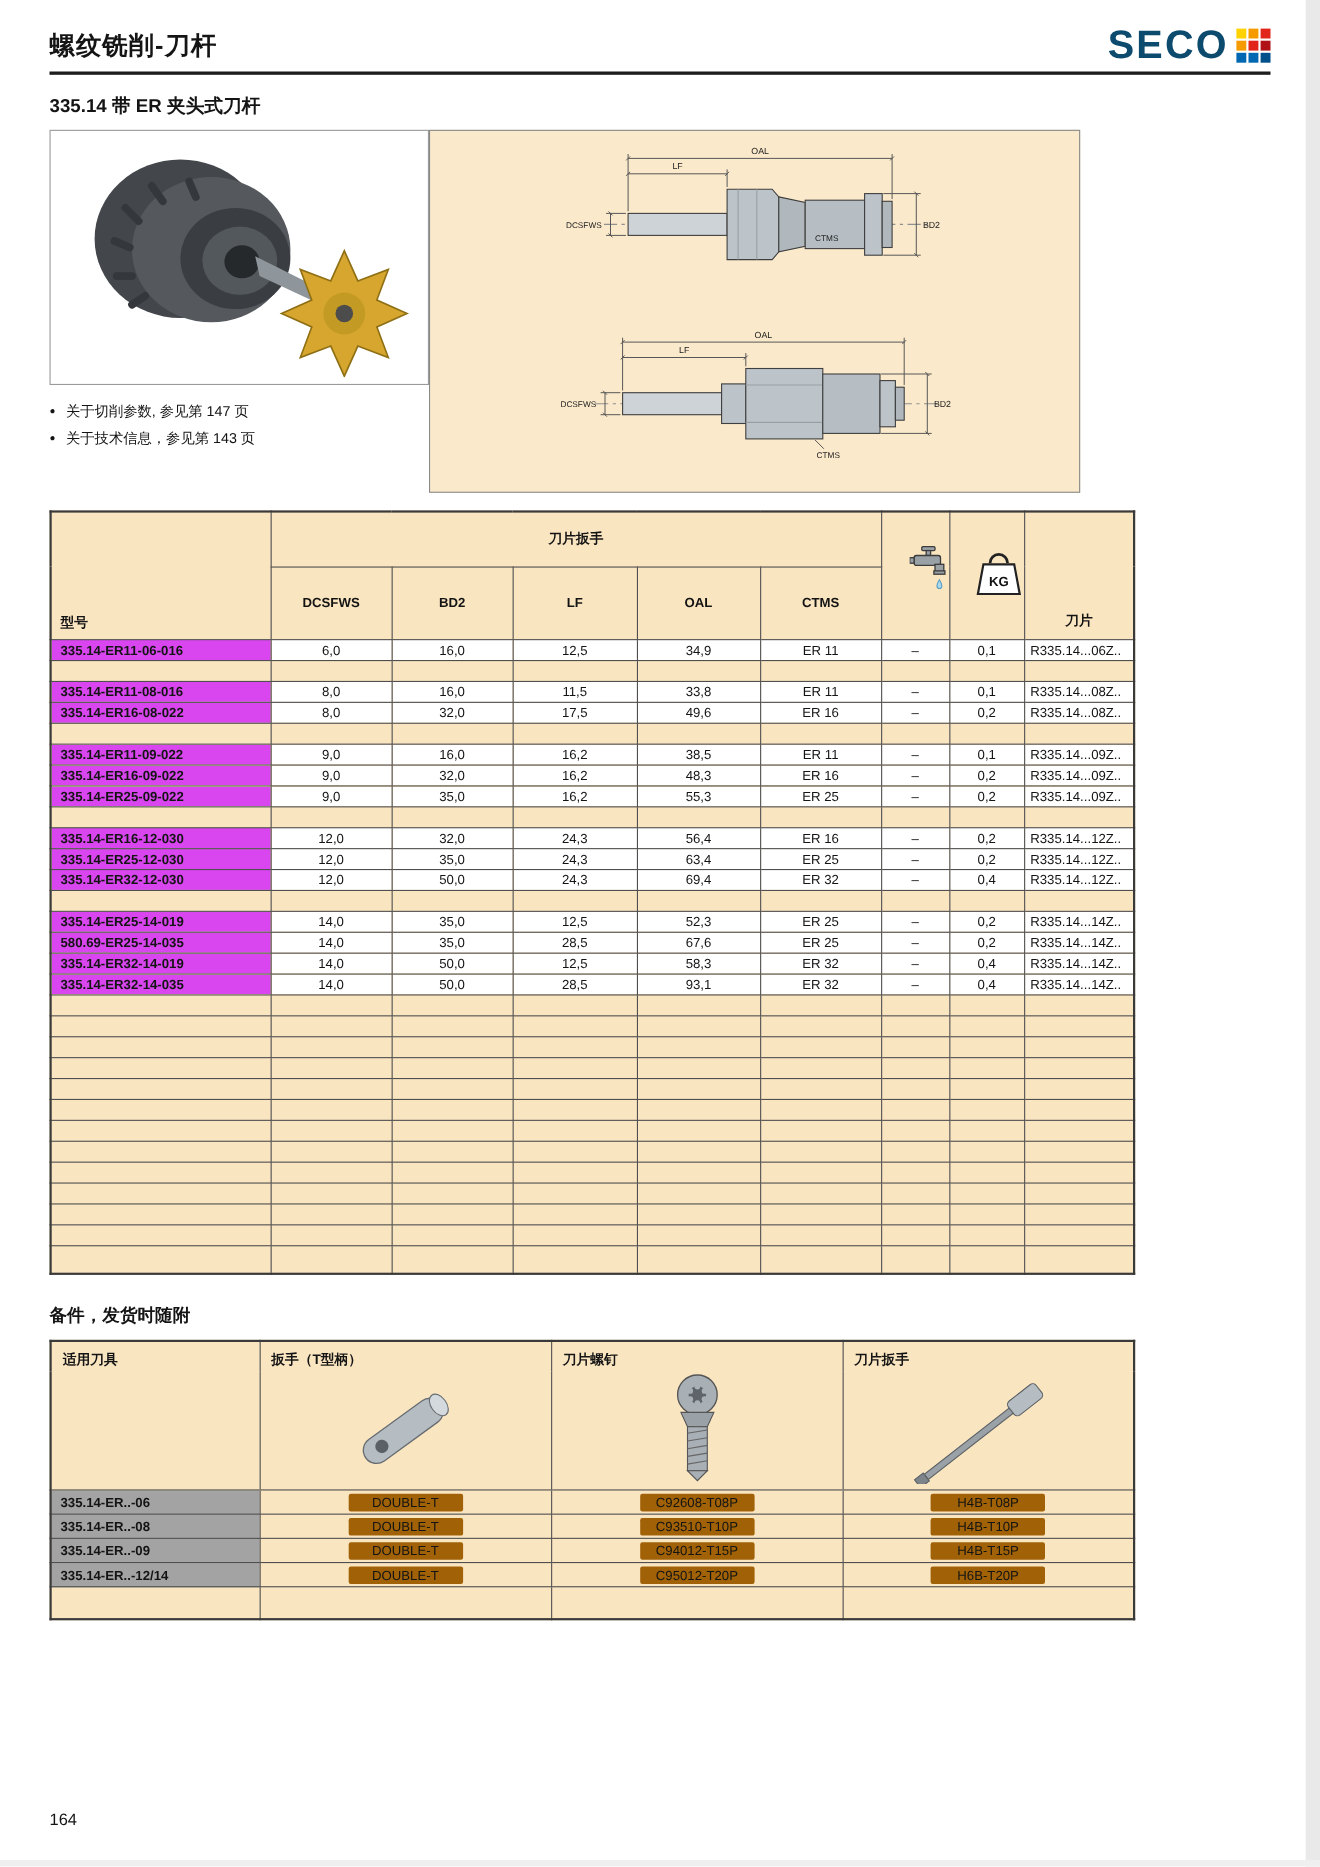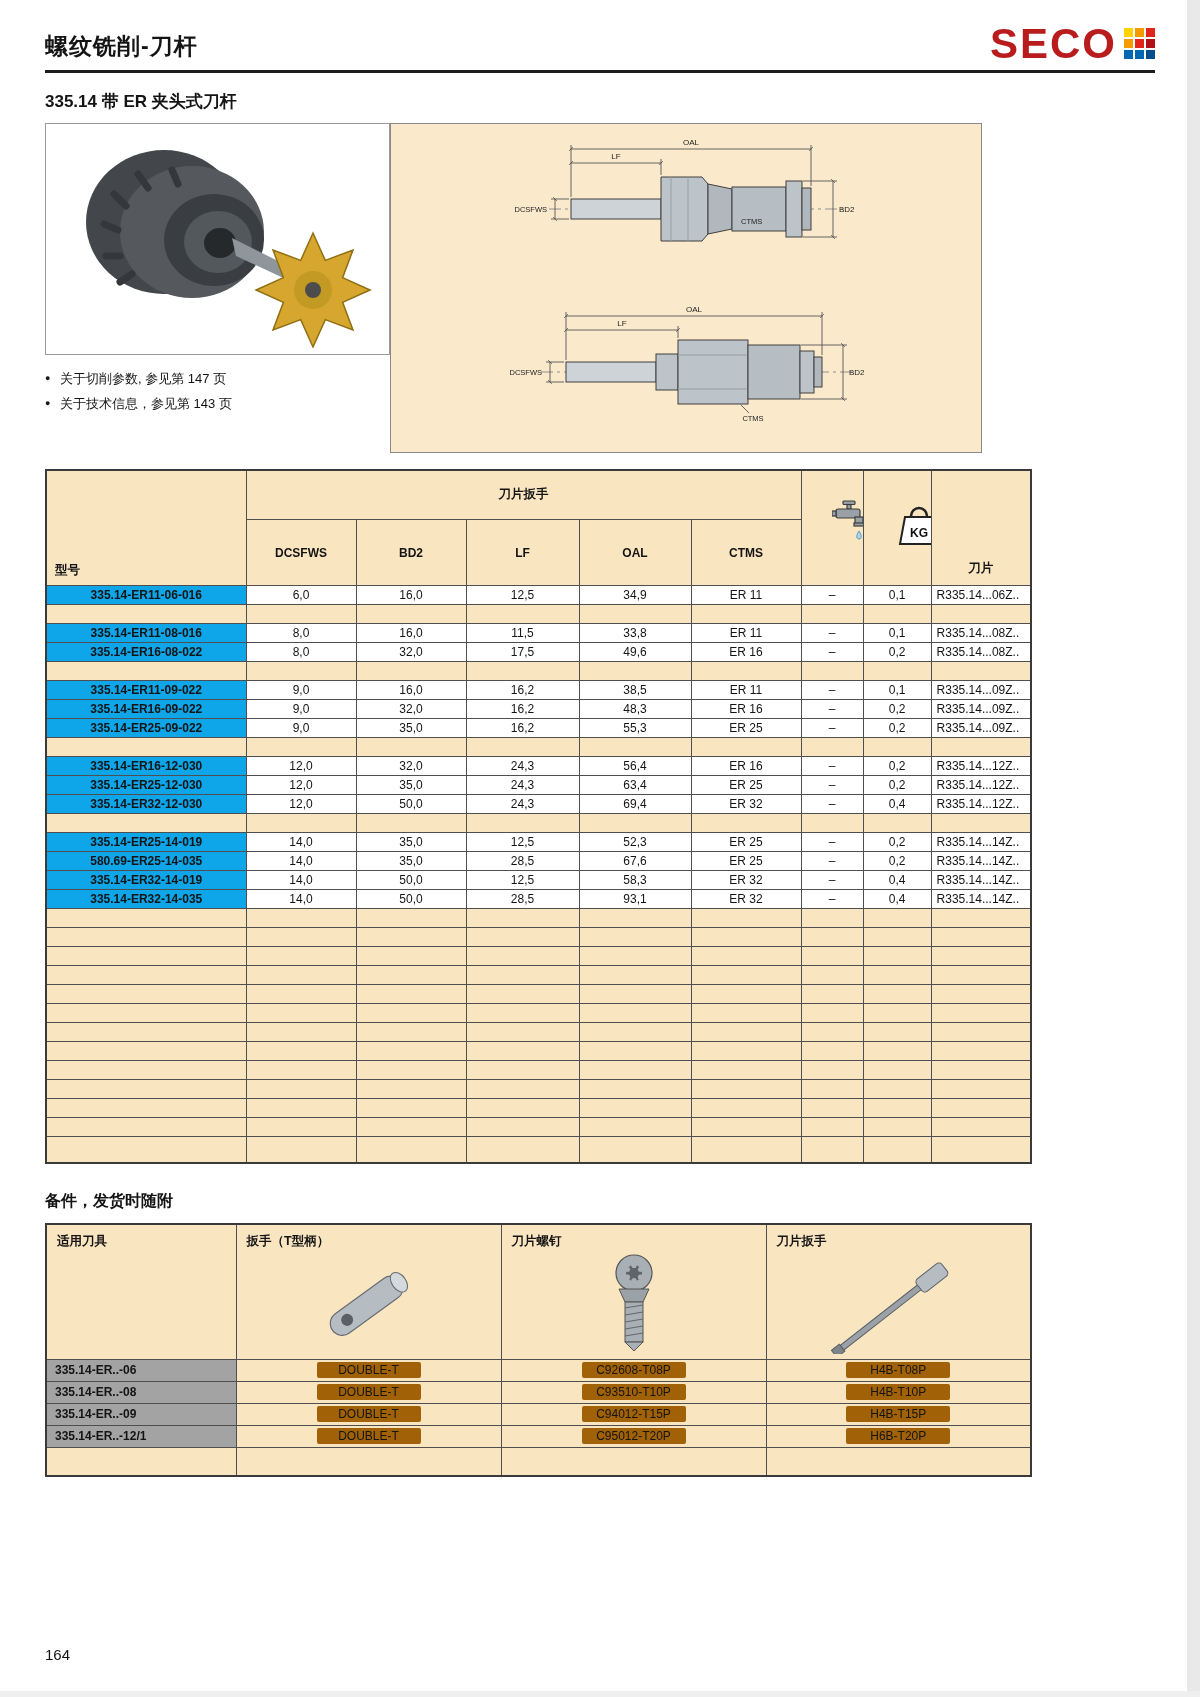--- a/index.html
+++ b/index.html
@@ -7,21 +7,21 @@
   body { font-family:"Liberation Sans","DejaVu Sans",sans-serif; color:#141414; }
   .page { position:relative; width:1200px; height:1697px; background:#ffffff; overflow:hidden; }
   .edge-right { position:absolute; top:0; right:0; width:13px; height:100%; background:#e9e9e9; }
   .edge-bottom { position:absolute; left:0; bottom:0; width:100%; height:6px; background:#efefef; }
   .content { padding:0 45px; }
 
   
   .header-row { display:flex; justify-content:space-between; align-items:flex-end; padding-top:26px; }
   .page-title { font-size:23px; font-weight:bold; letter-spacing:1px; }
   .logo { display:flex; align-items:center; gap:7px; }
-  .logo-text { color:#b91c1c; font-size:42px; font-weight:bold; letter-spacing:2px; line-height:0.85; }
+  .logo-text { color:#0c4a6e; font-size:36px; font-weight:bold; letter-spacing:2px; line-height:0.85; }
   .logo-mark { position:relative; width:31px; height:31px; }
   .logo-mark i { position:absolute; width:9px; height:9px; }
   .lm1{left:0;top:0;background:#FFD200}.lm2{left:11px;top:0;background:#F59B00}.lm3{left:22px;top:0;background:#E1251B}
   .lm4{left:0;top:11px;background:#F59B00}.lm5{left:11px;top:11px;background:#E1251B}.lm6{left:22px;top:11px;background:#B01116}
   .lm7{left:0;top:22px;background:#0068B3}.lm8{left:11px;top:22px;background:#0068B3}.lm9{left:22px;top:22px;background:#004F8B}
   .rule { border-top:3px solid #1d1d1d; margin-top:8px; }
 
   .section-title { font-size:17px; font-weight:bold; margin-top:17px; }
 
   .top-row { display:flex; gap:47px; align-items:flex-start; margin-top:10px; }
@@ -34,25 +34,25 @@
 
   
   table { border-collapse:collapse; table-layout:fixed; }
   .main-table { width:985px; margin-top:16px; background:#FAE5C1; border:2px solid #3a3a3a; font-size:12px; }
   .main-table th, .main-table td { border:1px solid #4f4f4f; overflow:hidden; white-space:nowrap; }
   .main-table thead tr.h1 { height:50px; }
   .main-table thead tr.h2 { height:66px; }
   .th-model { vertical-align:bottom; text-align:left; padding:0 8px 6px; font-size:12.5px; }
   .th-dim { text-align:center; vertical-align:middle; font-size:12.5px; }
   .th-col { text-align:center; vertical-align:middle; font-size:12px; font-weight:bold; }
-  .th-icon { text-align:left; vertical-align:middle;padding-left:30px; }
+  .th-icon { text-align:right; vertical-align:middle; }
   .th-insert { vertical-align:bottom; text-align:center; padding-bottom:8px; font-size:12.5px; }
   .main-table tbody tr { height:19px; }
   .main-table tbody tr.last-empty { height:26px; }
-  .main-table td.model-cell { background:#0ea5e9; font-weight:bold; text-align:center; padding:0 8px; font-size:12px; }
+  .main-table td.model-cell { background:#d946ef; font-weight:bold; text-align:left; padding:0 8px; font-size:12px; }
   .main-table td.val { background:#ffffff; text-align:center; padding:0 3px; }
   .main-table td.val.left { text-align:left; padding-left:5px; }
 
   
   .acc-heading { font-size:16px; font-weight:bold; margin-top:27px; }
   .acc-table { width:985px; margin-top:11px; background:#FAE5C1; border:2px solid #3a3a3a; font-size:12px; }
   .acc-table th { border-left:1px solid #4f4f4f; border-right:1px solid #4f4f4f; text-align:left; vertical-align:top; padding:8px 10px 0; font-size:12.5px; height:28px; }
   .acc-table td { border-left:1px solid #4f4f4f; border-right:1px solid #4f4f4f; }
   .acc-img-row td { height:106px; text-align:center; vertical-align:middle; }
   .acc-table tr.acc-data-row { height:22px; }
@@ -652,21 +652,21 @@
             <td class="chip-cell"><span class="chip">C93510-T10P</span></td>
             <td class="chip-cell"><span class="chip">H4B-T10P</span></td>
           </tr>
           <tr class="acc-data-row">
             <td class="model-cell">335.14-ER..-09</td>
             <td class="chip-cell"><span class="chip">DOUBLE-T</span></td>
             <td class="chip-cell"><span class="chip">C94012-T15P</span></td>
             <td class="chip-cell"><span class="chip">H4B-T15P</span></td>
           </tr>
           <tr class="acc-data-row">
-            <td class="model-cell">335.14-ER..-12/1</td>
+            <td class="model-cell">335.14-ER..-12/14</td>
             <td class="chip-cell"><span class="chip">DOUBLE-T</span></td>
             <td class="chip-cell"><span class="chip">C95012-T20P</span></td>
             <td class="chip-cell"><span class="chip">H6B-T20P</span></td>
           </tr>
           <tr class="acc-empty-row">
             <td></td>
             <td></td>
             <td></td>
             <td></td>
           </tr>

